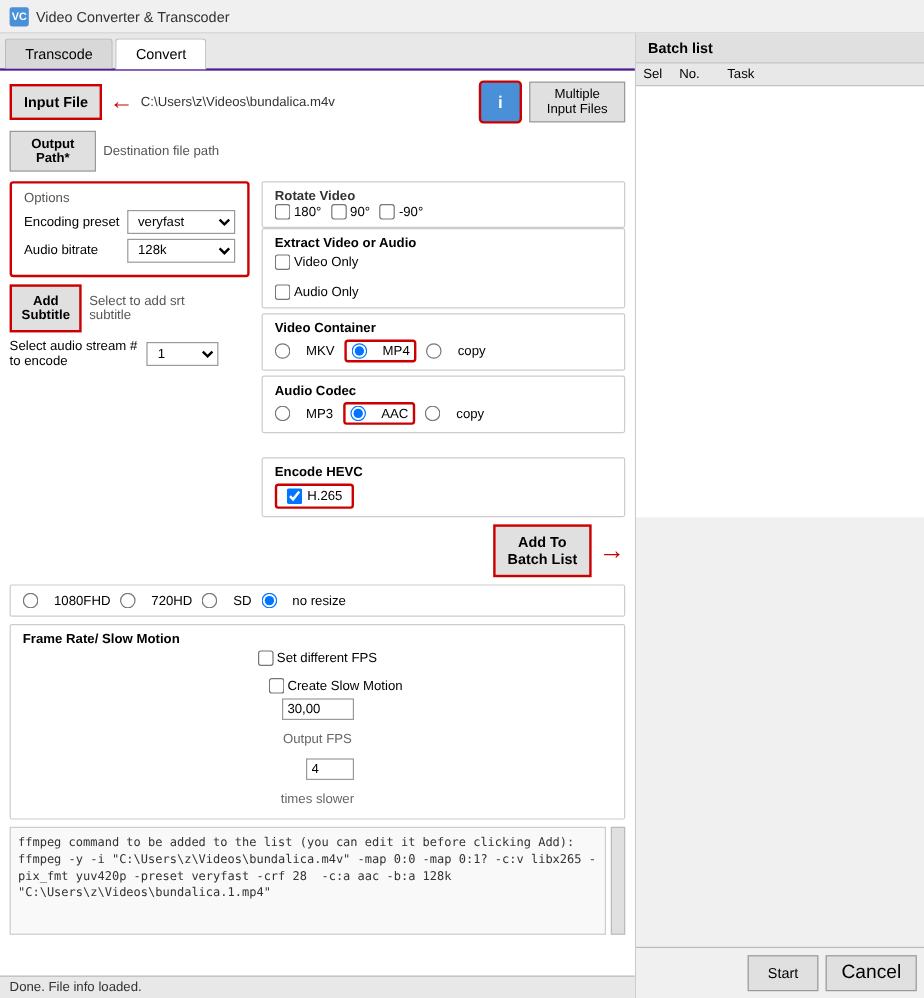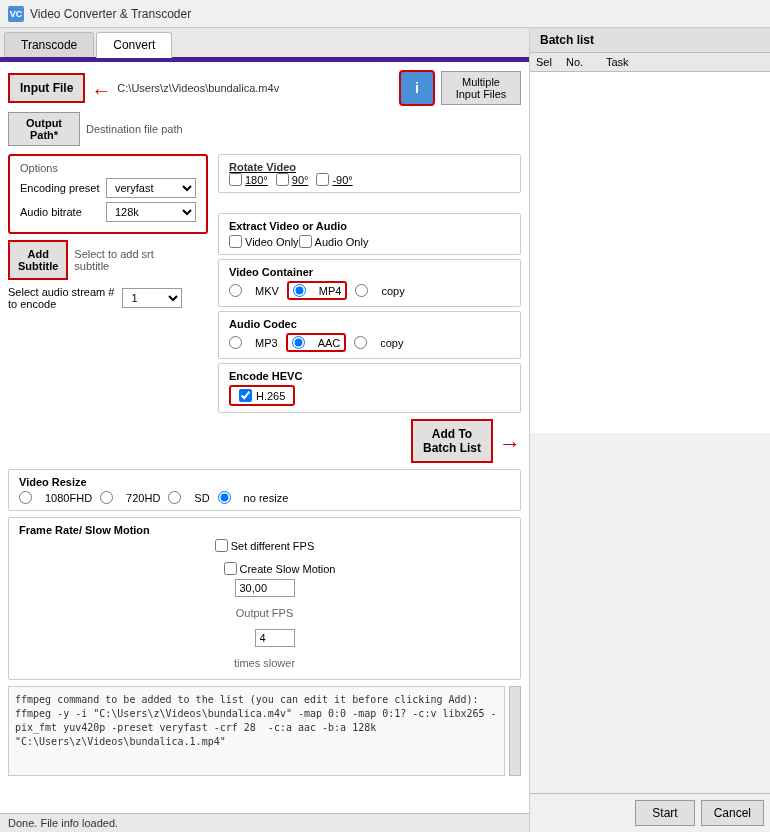--- a/index.html
+++ b/index.html
@@ -35,21 +35,21 @@
     }
     .left-panel {
       width: 530px;
       display: flex;
       flex-direction: column;
       border-right: 1px solid #ccc;
     }
     .tabs-row {
       display: flex;
       background: #e8e8e8;
-      border-bottom: 5px solid #4c1d95;
+      border-bottom: 2px solid #4c1d95;
       padding: 4px 4px 0 4px;
     }
     .tab {
       padding: 5px 16px;
       border: 1px solid #bbb;
       border-bottom: none;
       cursor: pointer;
       font-size: 12px;
       background: #d8d8d8;
       margin-right: 2px;
@@ -263,21 +263,21 @@
       border: 1px solid #999;
       padding: 5px 16px;
       cursor: pointer;
       font-size: 12px;
     }
     .cancel-btn {
       background: #e0e0e0;
       border: 1px solid #999;
       padding: 5px 12px;
       cursor: pointer;
-      font-size: 12px;
+      font-size: 16px;
     }
     .right-content-spacer { flex: 1; }
   </style>
 </head>
 <body>
 
 <div class="title-bar">
   <div class="title-bar-icon">
     <span>VC</span>
   </div>
@@ -353,41 +353,41 @@
               <option>2</option>
               <option>3</option>
               <option>4</option>
             </select>
           </div>
 
         </div>
 
         <div style="flex:1;">
 
-          <div class="section-box" style="margin-bottom:20px;text-decoration:underline;">
+          <div class="section-box" style="margin-bottom:0;">
             <div class="rotate-title">Rotate Video</div>
             <div style="display:flex; gap:8px;">
               <label class="checkbox-label">
                   <input type="checkbox" style="">
                   <span>180°</span>
                 </label>
               <label class="checkbox-label">
                   <input type="checkbox" style="">
                   <span>90°</span>
                 </label>
               <label class="checkbox-label">
                   <input type="checkbox" style="">
                   <span>-90°</span>
                 </label>
             </div>
           </div>
 
           <div class="section-box" style="margin-bottom:4px;">
             <div class="extract-title">Extract Video or Audio</div>
-            <div style="display:flex; ">
+            <div style="display:flex; gap:12px;flex-direction:column;">
               <label class="checkbox-label">
                   <input type="checkbox" style="">
                   <span>Video Only</span>
                 </label>
               <label class="checkbox-label">
                   <input type="checkbox" style="">
                   <span>Audio Only</span>
                 </label>
             </div>
           </div>
@@ -403,21 +403,21 @@
                   <input type="radio" name="vc" checked="" style="">
                   <span>MP4</span>
                 </label>
               <label class="radio-label">
                   <input type="radio" name="vc" style="">
                   <span>copy</span>
                 </label>
             </div>
           </div>
 
-          <div class="section-box" style="margin-bottom:4px;">
+          <div class="section-box" style="margin-bottom:20px;">
             <div class="ac-title">Audio Codec</div>
             <div class="radio-group">
               <label class="radio-label">
                   <input type="radio" name="ac" style="">
                   <span>MP3</span>
                 </label>
               <label class="radio-label highlighted-radio">
                   <input type="radio" name="ac" checked="" style="">
                   <span>AAC</span>
                 </label>
@@ -441,21 +441,20 @@
           <div style="display:flex; align-items:center; gap:6px; margin-bottom:6px;">
             <div style="flex:1;"></div>
             <button class="add-to-batch-btn">Add To<br>Batch List</button>
             <span class="arrow-right-btn">→</span>
           </div>
 
         </div>
       </div>
 
       <div class="section-box">
-        <div class="vr-title">Video Resize</div>
         <div class="radio-group">
           <label class="radio-label">
               <input type="radio" name="vr" style="">
               <span>1080FHD</span>
             </label>
           <label class="radio-label">
               <input type="radio" name="vr" style="">
               <span>720HD</span>
             </label>
           <label class="radio-label">

